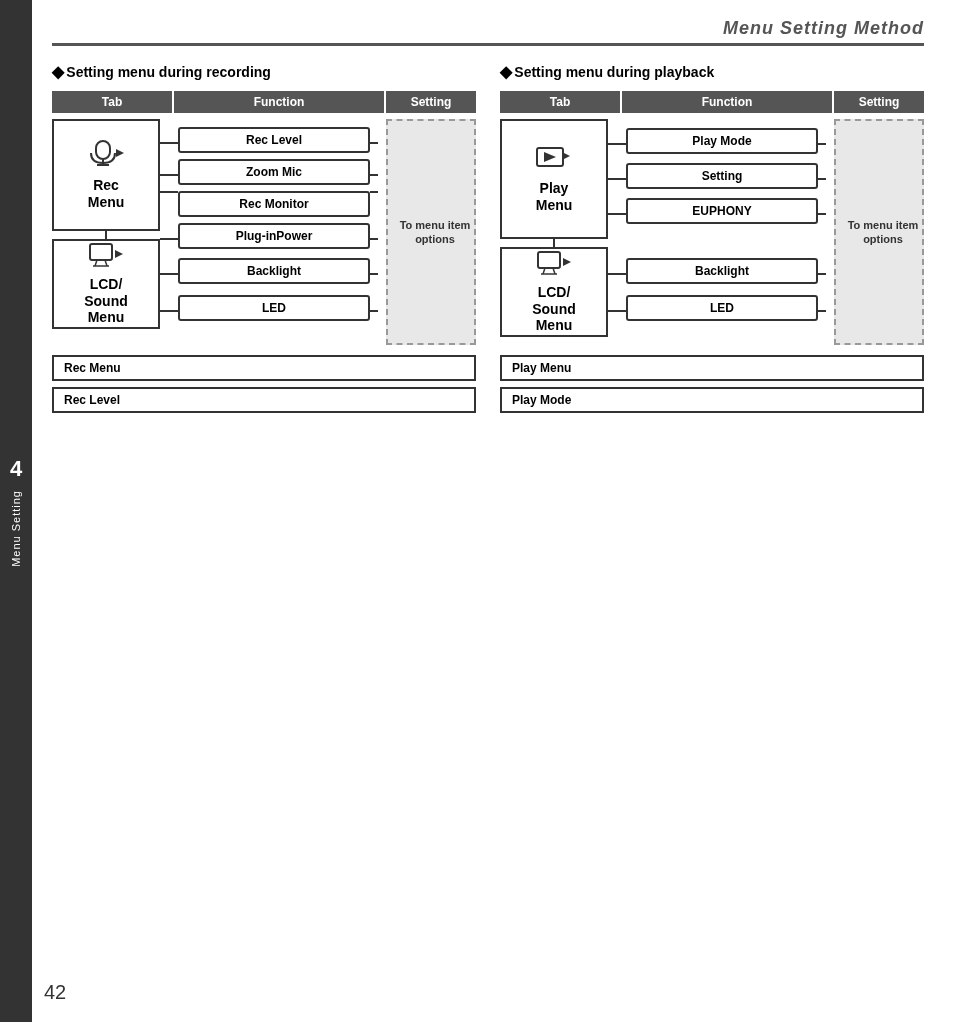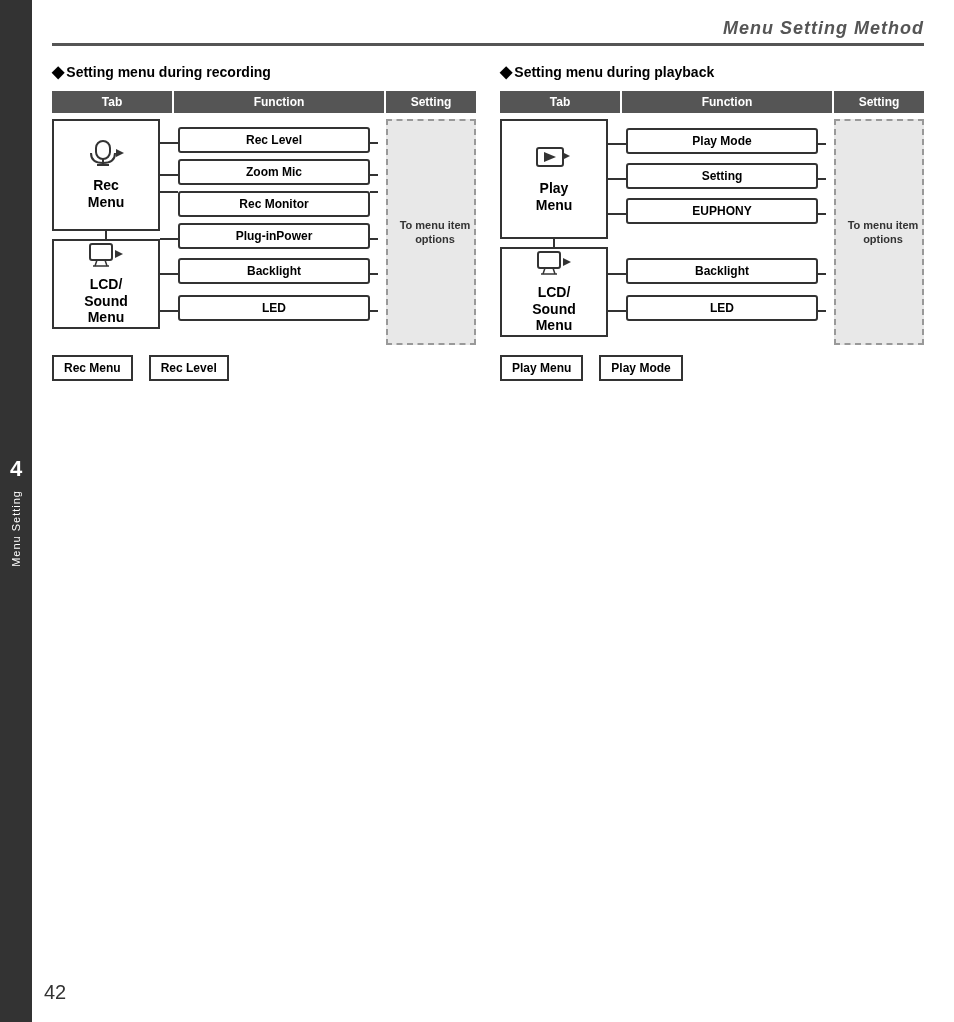--- a/index.html
+++ b/index.html
@@ -150,22 +150,23 @@
       font-size: 11px;
       font-weight: bold;
       text-align: center;
       line-height: 1.3;
       color: #333;
     }
 
     
     .bottom-labels {
       display: flex;
-      gap: 16px;
+      gap: 6px;
       margin-top: 10px;
+      flex-direction: column;
     }
     .bottom-label-box {
       border: 2px solid #333;
       padding: 4px 10px;
       font-size: 12px;
       font-weight: bold;
       background: #fff;
       white-space: nowrap;
     }
 

